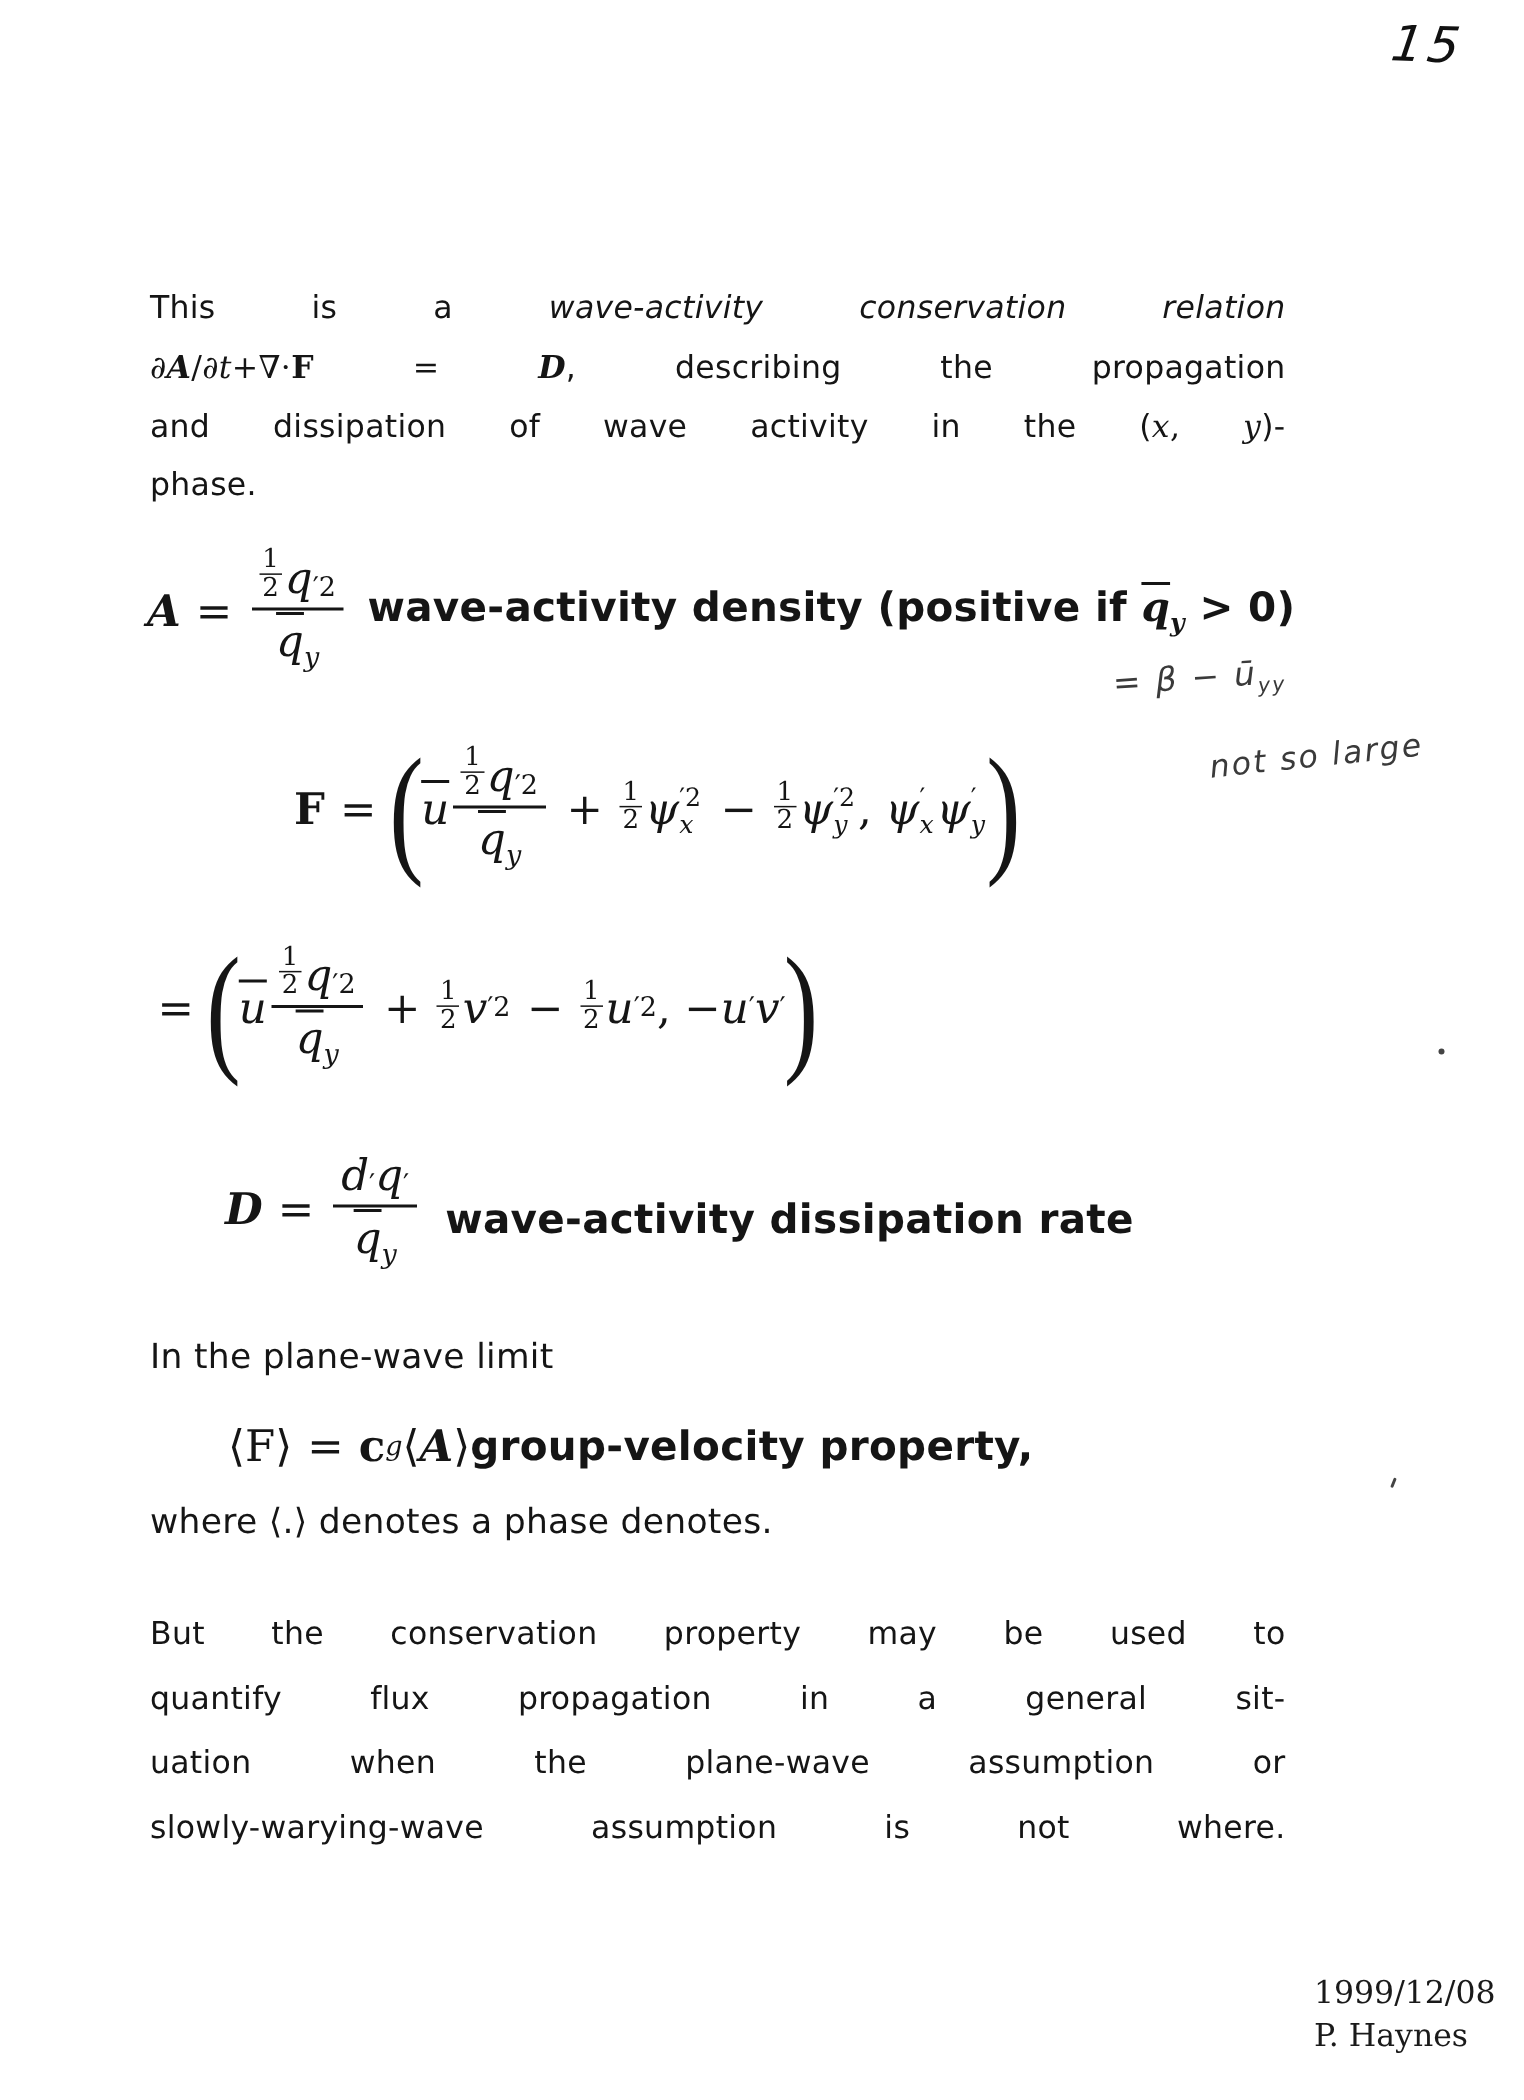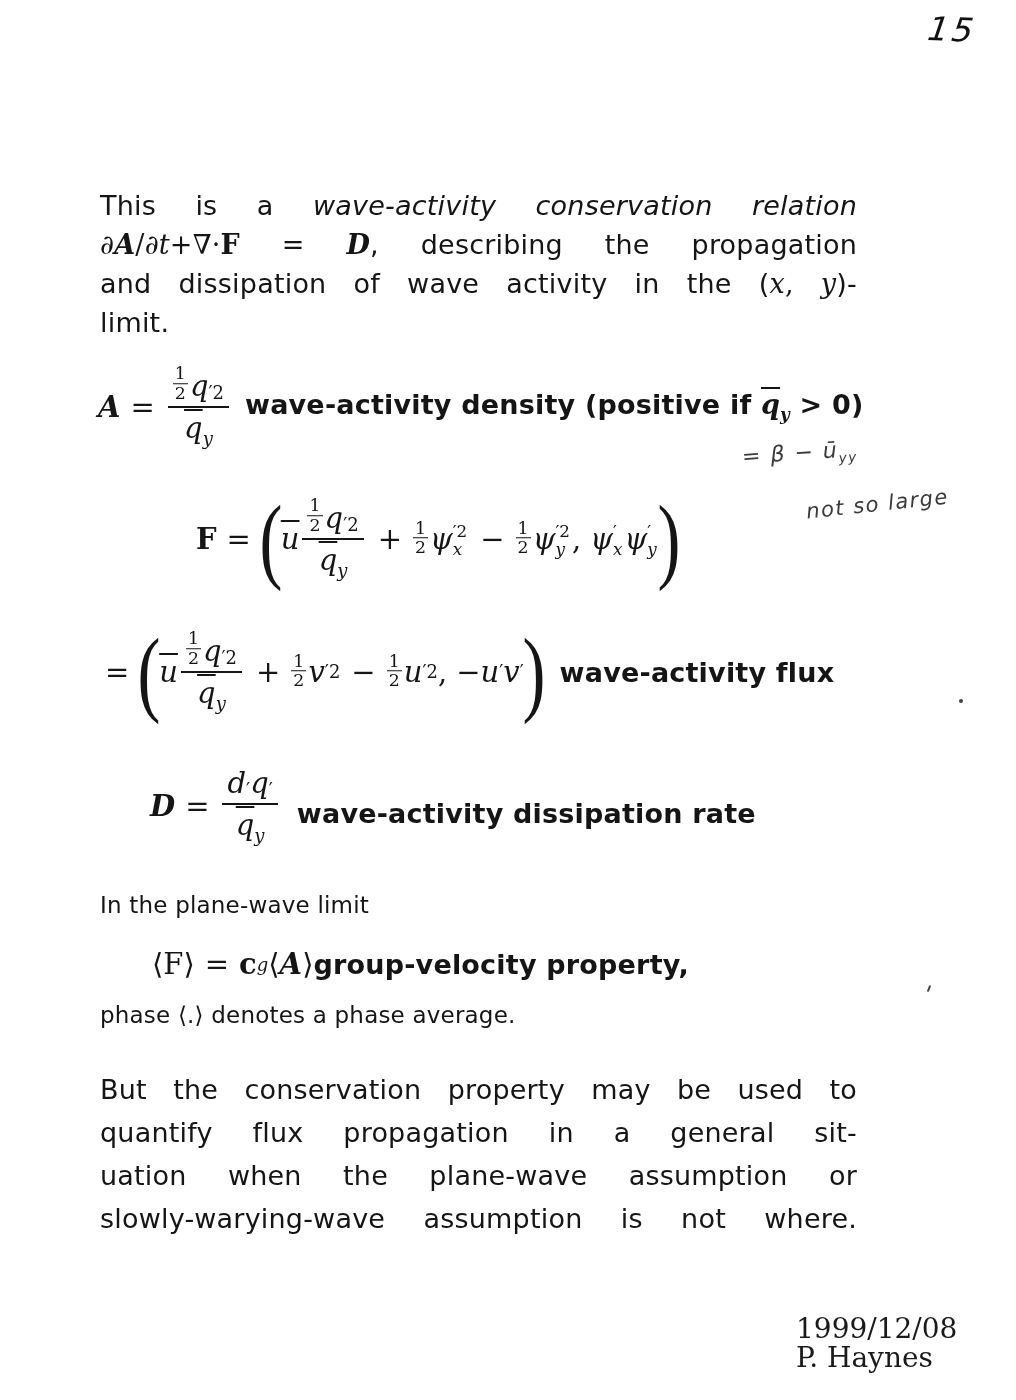--- a/index.html
+++ b/index.html
@@ -2,21 +2,21 @@
 <html><head>
 <meta charset="utf-8">
 <style>
   html,body{margin:0;padding:0;background:#e8e8e8;}
   .page{
     position:relative;width:1016px;height:1400px;background:#ffffff;
     color:#151515;font-family:"DejaVu Sans",sans-serif;overflow:hidden;
     margin:0 auto;
   }
   
-  .para{position:absolute;font-size:27px;letter-spacing:.2px;}
+  .para{position:absolute;font-size:21px;letter-spacing:.2px;}
   .para .line{text-align:justify;text-align-last:justify;white-space:normal;}
   .para .line.short{text-align-last:left;}
   #intro{left:100px;top:186px;width:757px;line-height:39px;}
   #conclusion{left:100px;top:1068px;width:757px;line-height:43px;}
   .stext{position:absolute;font-size:23px;letter-spacing:.2px;}
   
   .mth{font-family:"DejaVu Serif",serif;}
   .mth i{font-style:italic;}
   
   .eq{position:absolute;display:flex;align-items:center;
@@ -56,39 +56,39 @@
   #sec-planewave{left:100px;top:892px;}
   #sec-phase{left:100px;top:1002px;}
   
   .hw{position:absolute;font-family:"DejaVu Sans",sans-serif;color:#3a3a3a;
       font-style:italic;letter-spacing:1.5px;}
   #hw-qy{left:742px;top:440px;font-size:22px;transform:rotate(-4deg);}
   #hw-large{left:806px;top:492px;font-size:21px;transform:rotate(-6deg);}
   #hw-pagenum{left:928px;top:10px;font-size:33px;color:#111;
       transform:rotate(2deg) skewX(-6deg);letter-spacing:3px;}
   
-  #footer{position:absolute;left:796px;top:1314px;font-family:"DejaVu Serif","Liberation Serif",serif;
-          font-size:28px;line-height:29px;color:#1a1a1a;}
+  #footer{position:absolute;left:876px;top:1314px;font-family:"DejaVu Serif","Liberation Serif",serif;
+          font-size:21px;line-height:29px;color:#1a1a1a;}
   
   .speck{position:absolute;background:#444;}
   #spk1{left:959px;top:699px;width:4px;height:4px;border-radius:50%;}
   #spk2{left:928px;top:985px;width:2px;height:7px;transform:rotate(22deg);border-radius:1px;}
 </style>
 </head>
 <body>
 
 <div class="page">
 
   <div class="hw" id="hw-pagenum">15</div>
 
   <div class="para" id="intro">
     <div class="line">This is a <i>wave-activity conservation relation</i></div>
     <div class="line"><span class="mth"><i>∂</i><span class="cal">A</span>/<i>∂t</i>+∇·<span class="bfF">F</span> = <span class="cal">D</span></span>, describing the propagation</div>
     <div class="line">and dissipation of wave activity in the (<span class="mth"><i>x</i>, <i>y</i></span>)-</div>
-    <div class="line short">limit.</div>
+    <div class="line short">phase.</div>
   </div>
 
   <div class="eq" id="eq-density">
     <span class="math">
         <span class="cal">A</span>
         <span class="rel">=</span>
         <span class="frac">
           <span class="num">
             <span class="half">
               <span class="hn">1</span>
@@ -170,21 +170,20 @@
             <sup>′2</sup>
           </span>
           <span class="den"><span class="ovl"><i>q</i></span><sub><i>y</i></sub></span>
         </span><span class="op">+</span><span class="half">
           <span class="hn">1</span>
           <span class="hd">2</span>
         </span><i>v</i><sup>′2</sup><span class="op">−</span><span class="half">
           <span class="hn">1</span>
           <span class="hd">2</span>
         </span><i>u</i><sup>′2</sup><span class="cm">,</span>−<i>u</i><sup>′</sup><i>v</i><sup>′</sup><span class="bigp">)</span></span>
-    <span class="eqlabel">wave-activity flux</span>
   </div>
 
   <div class="eq" id="eq-dissipation">
     <span class="math">
         <span class="cal">D</span>
         <span class="rel">=</span>
         <span class="frac">
           <span class="num">
             <i>d</i>
             <sup>′</sup>
@@ -197,21 +196,21 @@
     <span class="eqlabel">wave-activity dissipation rate</span>
   </div>
 
   <div class="stext" id="sec-planewave">In the plane-wave limit</div>
 
   <div class="eq" id="eq-group">
     <span class="math">⟨<span class="rmF">F</span>⟩<span class="rel">=</span><span class="bfc">c</span><sub><i>g</i></sub>⟨<span class="cal">A</span>⟩</span>
     <span class="eqlabel">group-velocity property,</span>
   </div>
 
-  <div class="stext" id="sec-phase">phase ⟨.⟩ denotes a phase average.</div>
+  <div class="stext" id="sec-phase">where ⟨.⟩ denotes a phase denotes.</div>
 
   <div class="para" id="conclusion">
     <div class="line">But the conservation property may be used to</div>
     <div class="line">quantify flux propagation in a general sit-</div>
     <div class="line">uation when the plane-wave assumption or</div>
     <div class="line">slowly-warying-wave assumption is not where.</div>
   </div>
 
   <div class="speck" id="spk1"></div>
   <div class="speck" id="spk2"></div>

